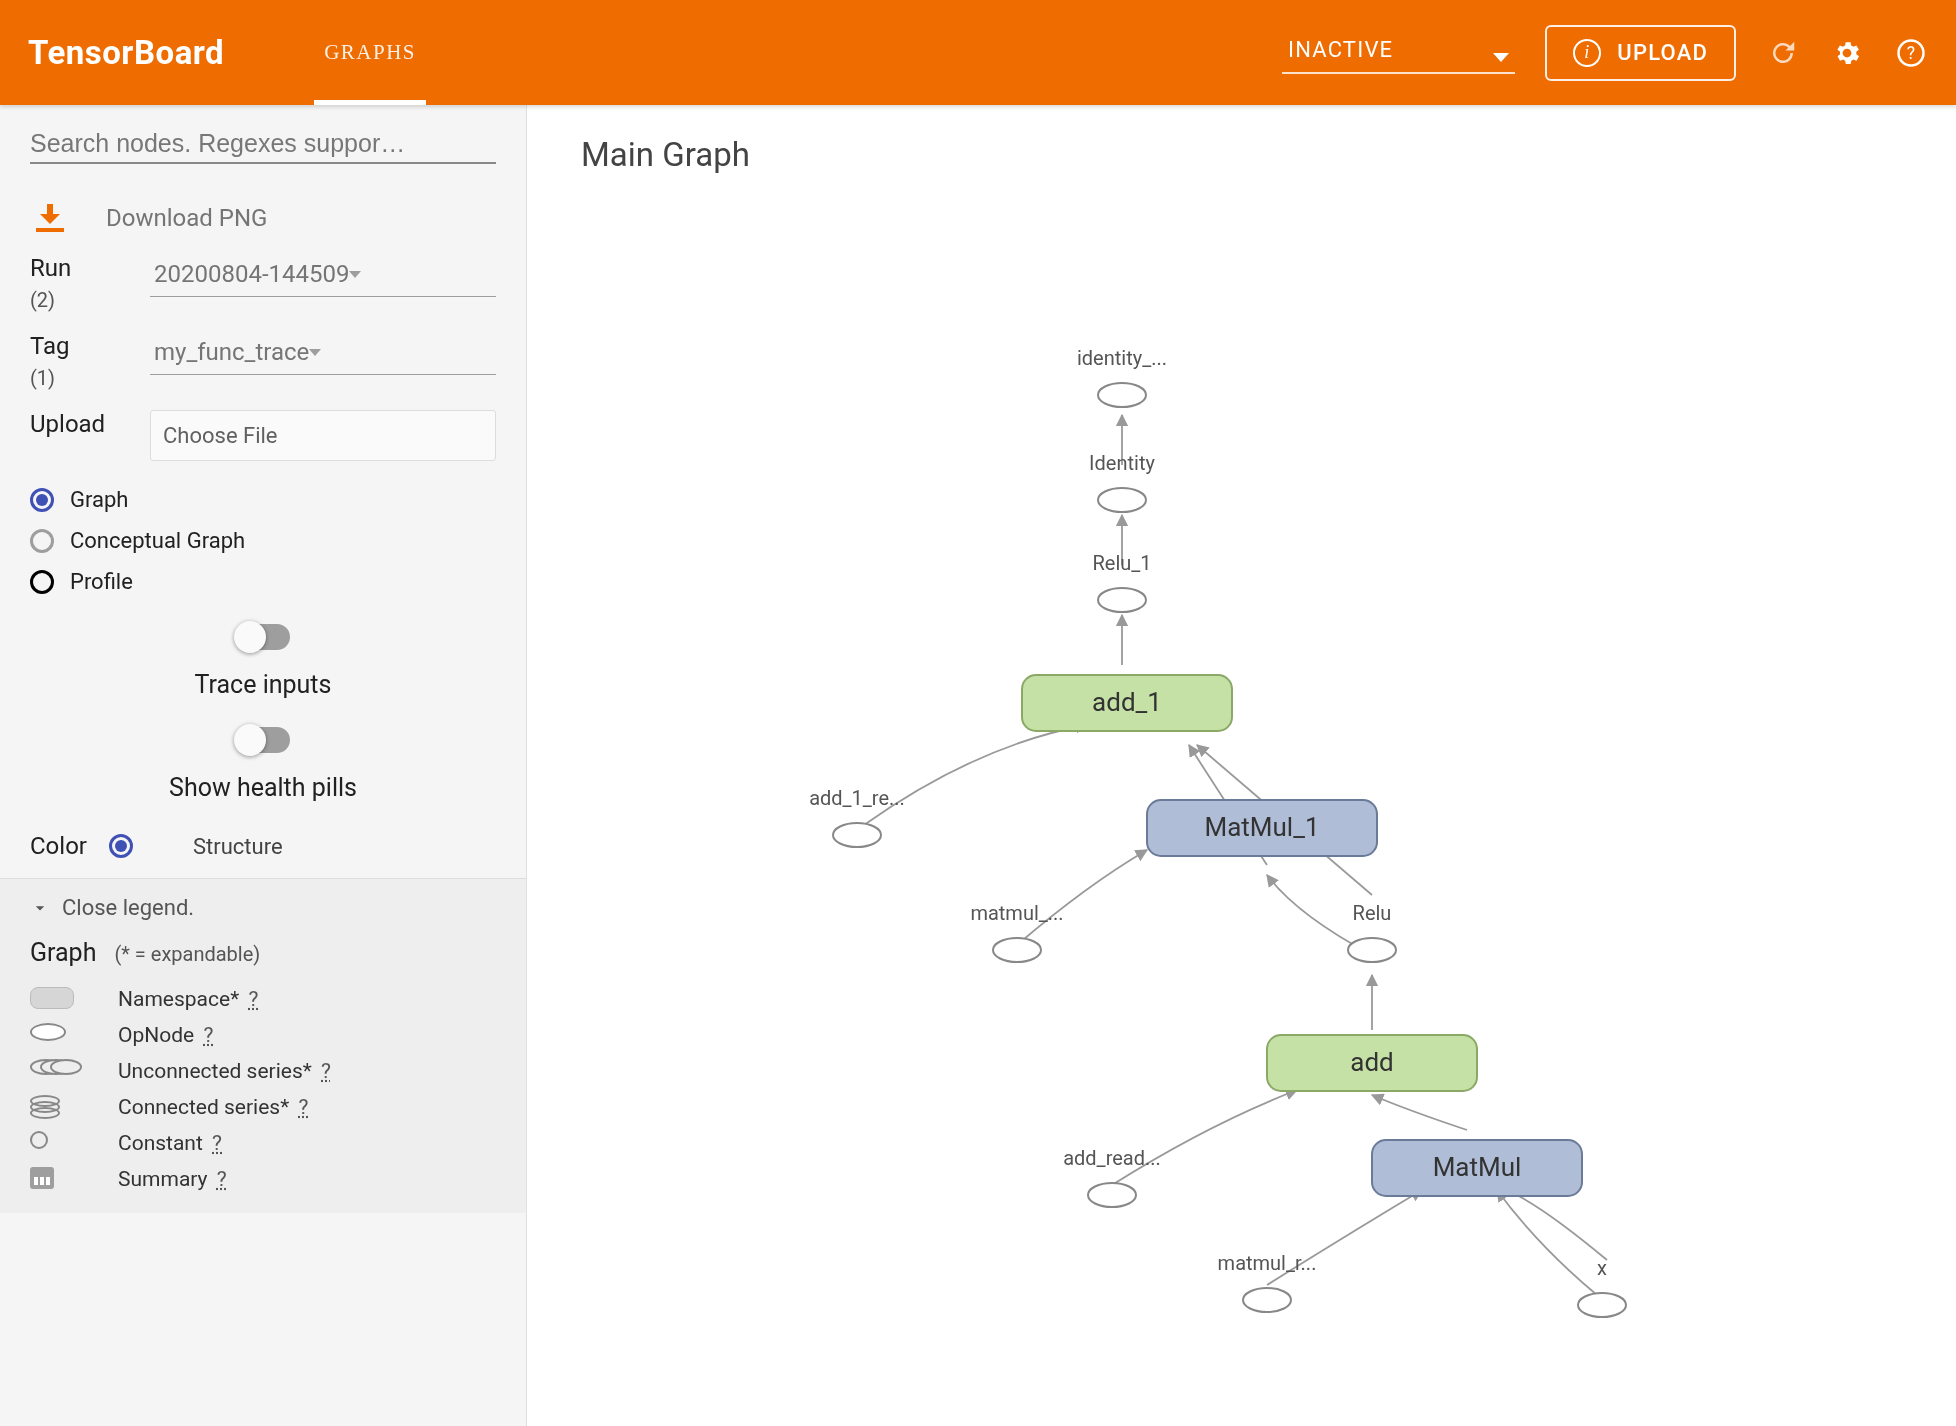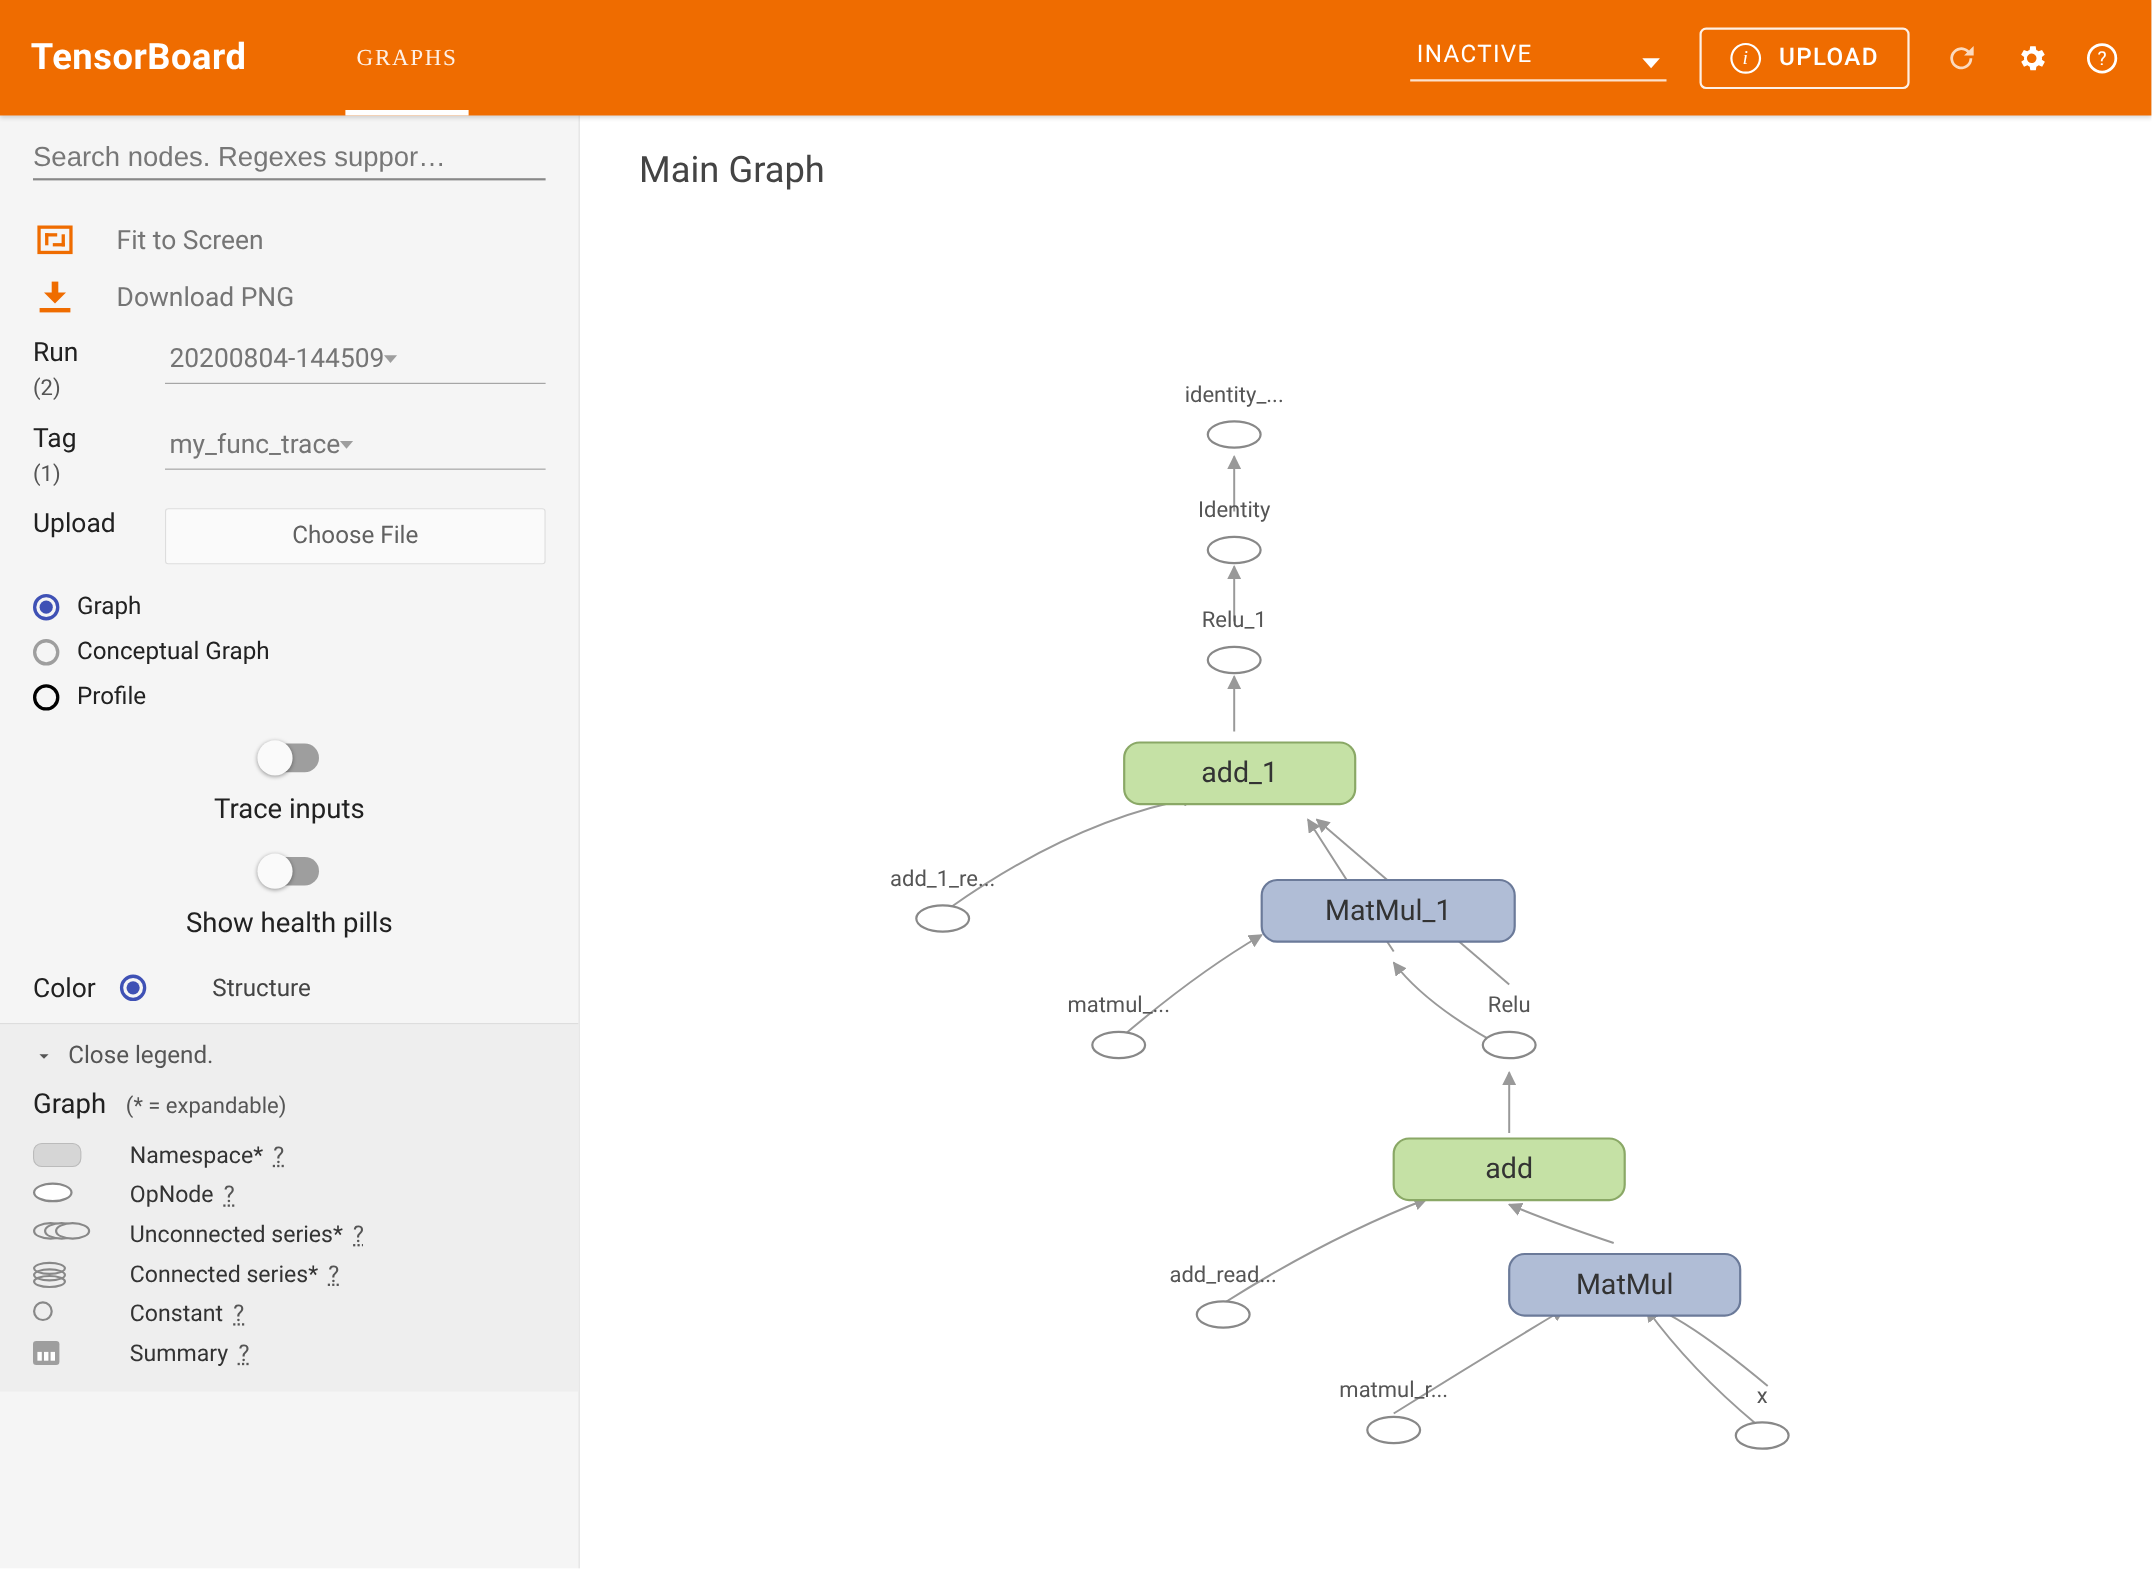--- a/index.html
+++ b/index.html
@@ -62,21 +62,21 @@
   .download-icon::after { content:""; position:absolute; left:50%; top:10px; width:0; height:0; border-left:10px solid transparent; border-right:10px solid transparent; border-top:10px solid #ef6c00; transform:translateX(-50%); }
   .download-icon .bar { position:absolute; bottom:0; left:0; right:0; height:4px; background:#ef6c00; }
 
   .control-row { display:flex; align-items: flex-start; padding: 10px 30px; gap: 30px; font-size: 24px; color:#212121; }
   .control-row .lab-col { width: 90px; }
   .control-row .lab-col .sub { font-size: 20px; color:#555; margin-top:6px; }
   .select { flex:1; border-bottom: 1.5px solid #9e9e9e; padding: 6px 4px 8px 4px; display:flex; align-items:center; color:#757575; font-size:24px; }
   .select .sel-caret { width:0;height:0;border-left:6px solid transparent;border-right:6px solid transparent;border-top:7px solid #9e9e9e; }
 
   .choose-file-btn {
-    flex:1; background:#fafafa; border:1px solid #ddd; border-radius:3px; padding:12px; text-align:center; font-size:22px; color:#616161;
+    flex:1; background:#fafafa; border:1px solid #ddd; border-radius:3px; padding:12px; font-size:22px; color:#616161;
   }
 
   .radio-group { padding: 8px 30px; }
   .radio-row { display:flex; align-items:center; gap:16px; padding:8px 0; font-size:22px; color:#212121; }
   .radio { width:24px; height:24px; border-radius:50%; border:3px solid #9e9e9e; display:flex; align-items:center; justify-content:center; }
   .radio.checked { border-color:#3f51b5; }
   .radio.checked::after { content:""; width:12px; height:12px; background:#3f51b5; border-radius:50%; }
   .radio.profile { border-color:#000; border-width:3px; }
 
   .toggle-row { display:flex; align-items:center; gap:20px; padding:14px 30px; font-size:25px; color:#212121;flex-direction:column; }
@@ -156,26 +156,20 @@
   </div>
 </div>
 
 <div class="body-wrap">
 
   <div class="sidebar">
     <div class="search-box">
       <input type="text" placeholder="Search nodes. Regexes suppor…" style="">
     </div>
 
-    <div class="side-row">
-      <span class="icon-slot">
-          <span class="fit-icon"></span>
-        </span>
-      <span>Fit to Screen</span>
-    </div>
     <div class="side-row">
       <span class="icon-slot">
           <span class="download-icon">
             <span class="bar"></span>
           </span>
         </span>
       <span>Download PNG</span>
     </div>
 
     <div class="control-row">

